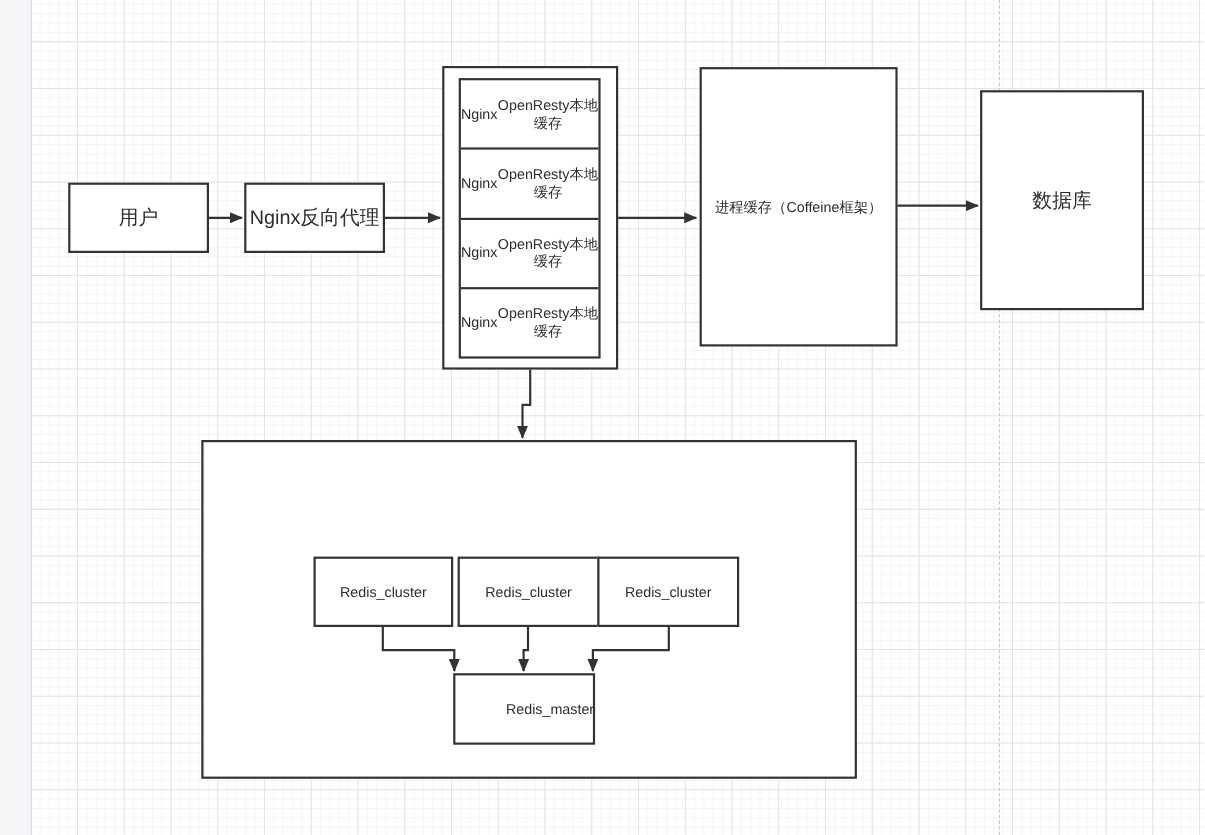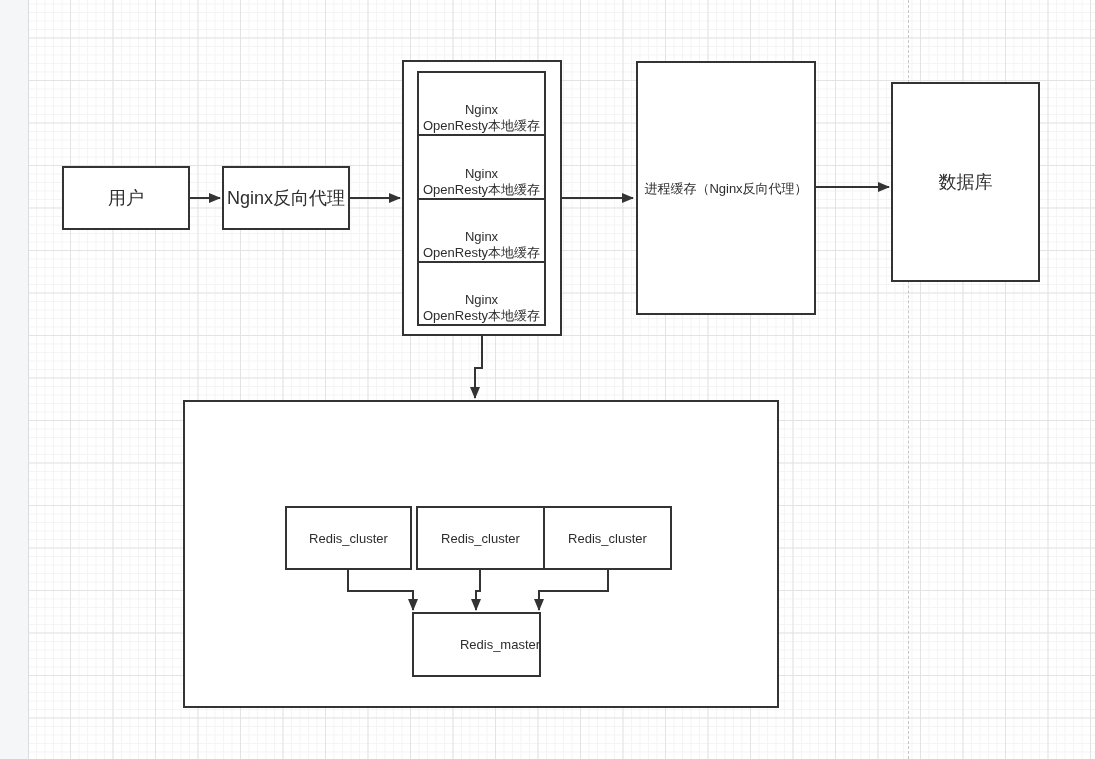--- a/index.html
+++ b/index.html
@@ -36,21 +36,21 @@
     text-align:center;font-size:18px;line-height:17px;
   }
   .node.small-font{font-size:13px;}
   .stack{
     position:absolute;box-sizing:border-box;
     border:2px solid var(--stroke,#333);
     background:var(--node-bg,#fff);
     display:flex;flex-direction:column;
   }
   .stack .cell{
-    flex:1;display:flex;flex-direction:column;align-items:center;justify-content:flex-end;
+    flex:1;display:flex;flex-direction:row;align-items:center;justify-content:flex-end;
     font-size:13px;line-height:16px;text-align:center;
     border-bottom:2px solid var(--stroke,#333);
   }
   .stack .cell:last-child{border-bottom:none;}
   svg.edges{position:absolute;left:0;top:0;pointer-events:none;}
   .edge{fill:none;stroke:var(--stroke,#333);stroke-width:2;}
   .arrowhead{fill:var(--stroke,#333);}
 </style>
 </head>
 <body>
@@ -85,21 +85,21 @@
       <span>Nginx</span>
       <span>OpenResty本地缓存</span>
     </div>
     <div class="cell">
       <span>Nginx</span>
       <span>OpenResty本地缓存</span>
     </div>
   </div>
 
   <div class="node small-font" style="left:636px;top:61px;width:180px;height:254px;">
-    <span>进程缓存（Nginx反向代理）</span>
+    <span>进程缓存（Coffeine框架）</span>
   </div>
 
   <div class="node" style="left:891px;top:82px;width:149px;height:200px;">
     <span>数据库</span>
   </div>
 
   <div class="node small-font" style="left:285px;top:506px;width:127px;height:64px;">
     <span>Redis_cluster</span>
   </div>
   <div class="node small-font" style="left:416px;top:506px;width:129px;height:64px;">

